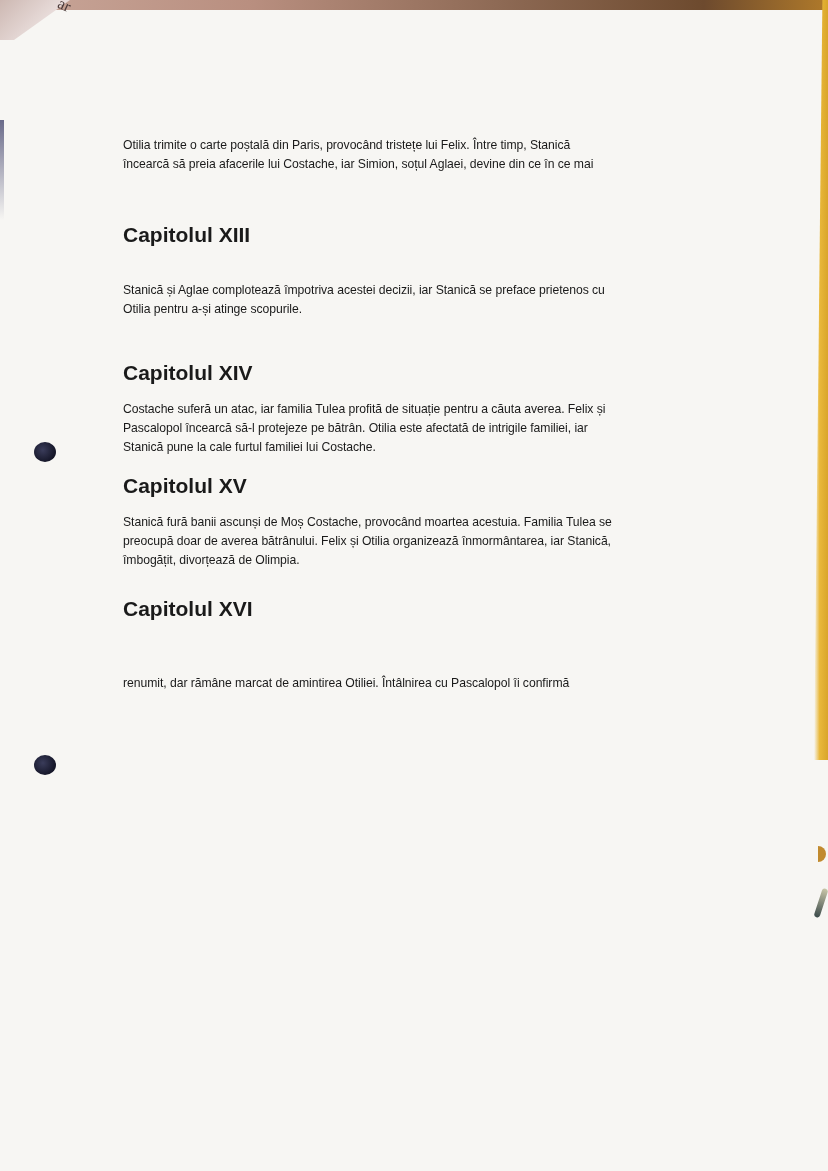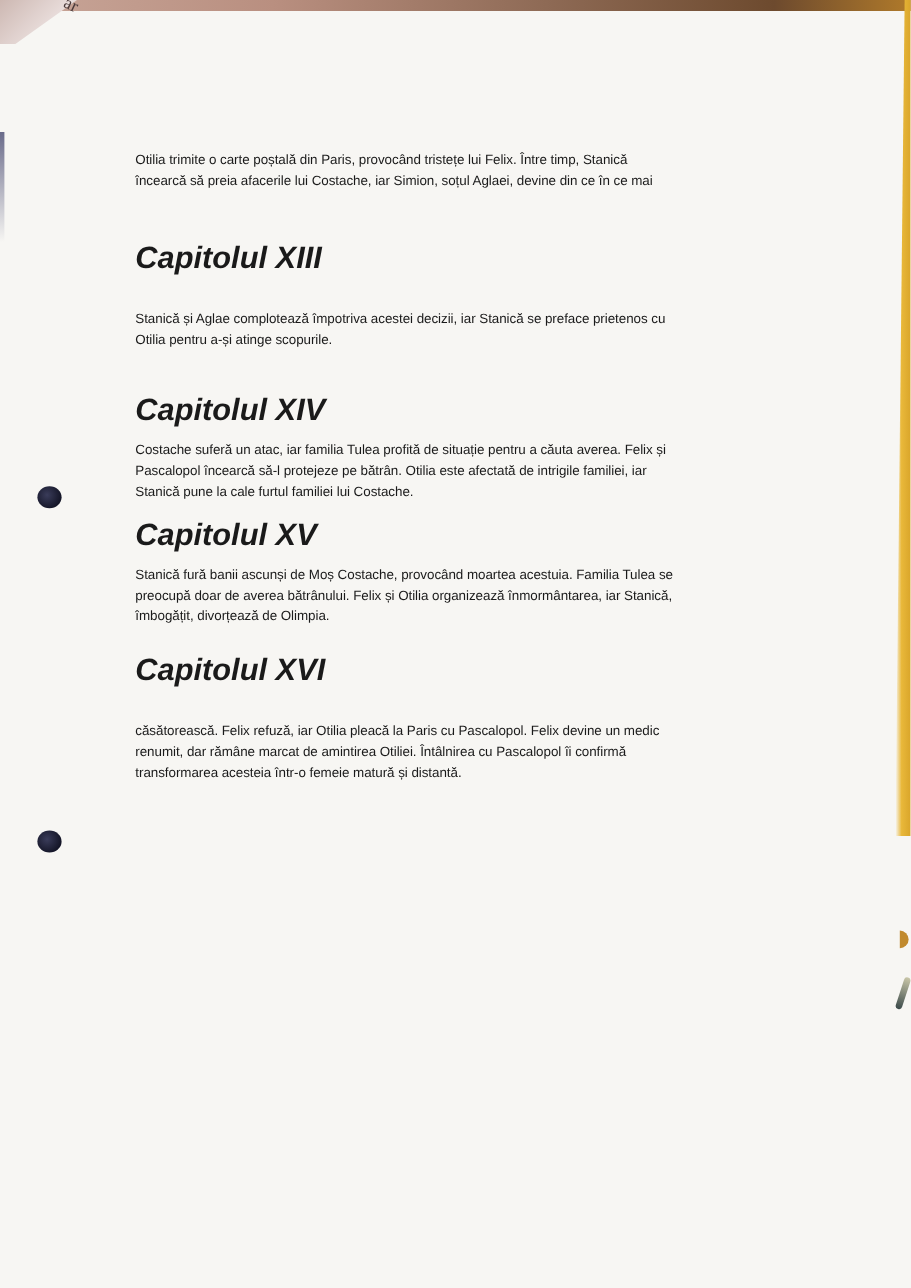--- a/index.html
+++ b/index.html
@@ -83,25 +83,24 @@
       top: 116px;
       width: 580px;
     }
     .para {
       font-size: 12.2px;
       line-height: 19px;
       margin: 0;
       letter-spacing: -0.05px;
     }
     .chapter-title {
-      font-size: 28px;
+      font-size: 21px;
       font-weight: bold;
       margin: 0;
       line-height: 26px;
-      font-style: italic;
     }
     .section { position: absolute; left: 0; width: 580px; margin-top: 20px; }
     .section .chapter-title { margin-bottom: 14px; }
   </style>
 </head>
 <body>
 
 <div class="top-strip"></div>
 <div class="corner-fold"></div>
 <div class="corner-text">ar</div>
@@ -145,19 +144,18 @@
       <span>Stanică fură banii ascunși de Moș Costache, provocând moartea acestuia. Familia Tulea se</span><br>
       <span>preocupă doar de averea bătrânului. Felix și Otilia organizează înmormântarea, iar Stanică,</span><br>
       <span>îmbogățit, divorțează de Olimpia.</span>
     </p>
   </div>
 
   <div class="section" style="top:460px;">
     <h2 class="chapter-title">Capitolul XVI</h2>
     <p class="para">
       <br>
-      <span>căsătorească. Felix refuză, iar Otilia pleacă la Paris cu Pascalopol. Felix devine un medic</span><br>
+      <br>
       <span>renumit, dar rămâne marcat de amintirea Otiliei. Întâlnirea cu Pascalopol îi confirmă</span><br>
-      <span>transformarea acesteia într-o femeie matură și distantă.</span>
     </p>
   </div>
 
 </div>
 
 </body></html>

